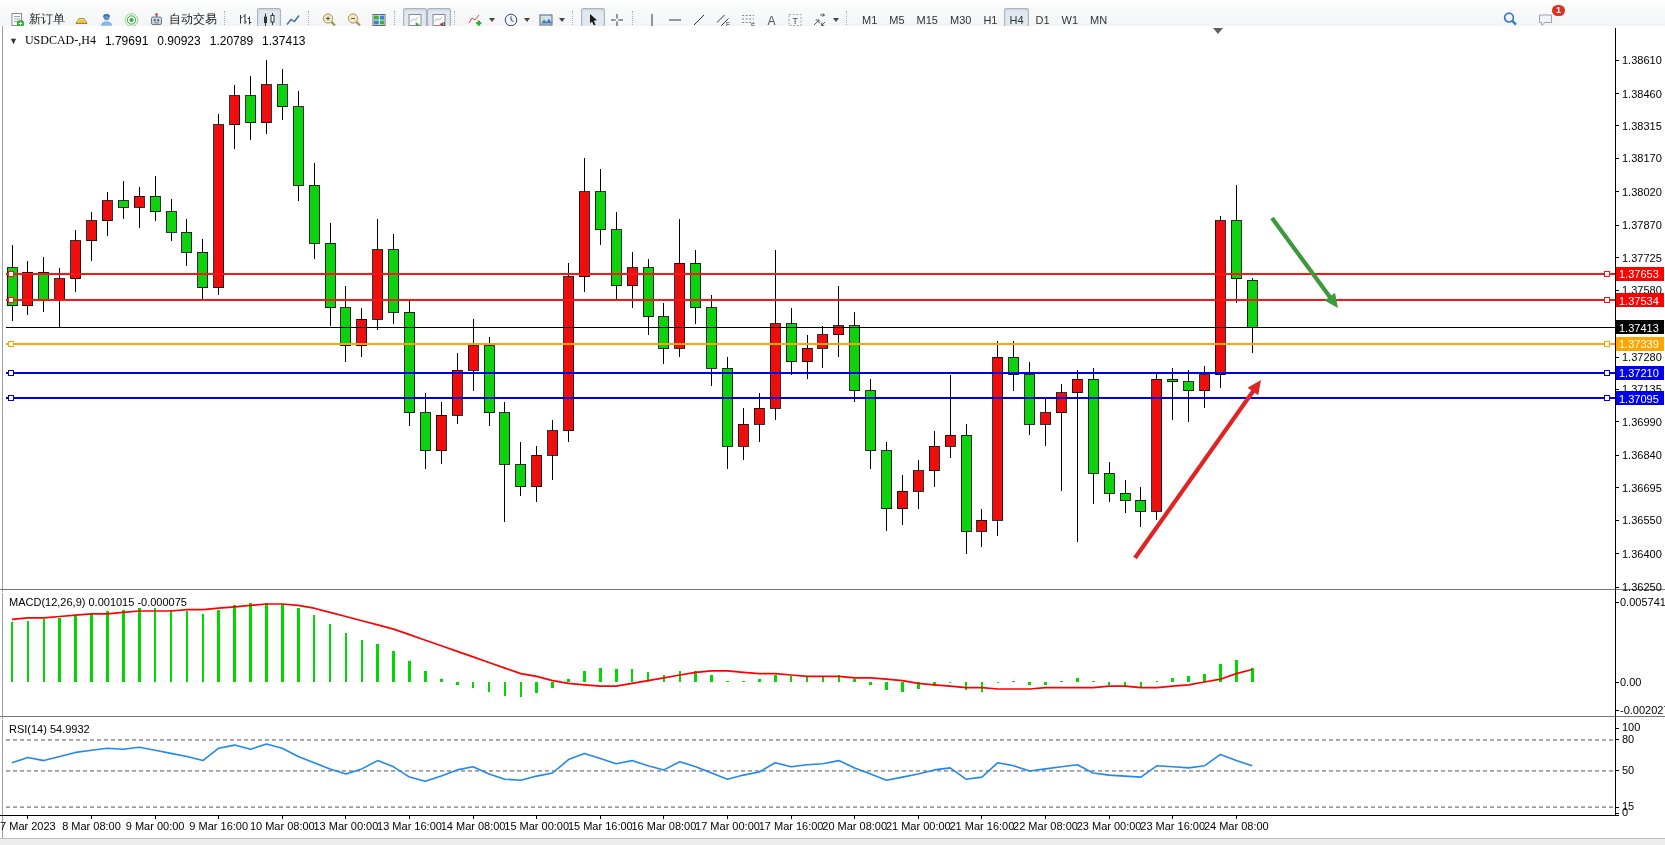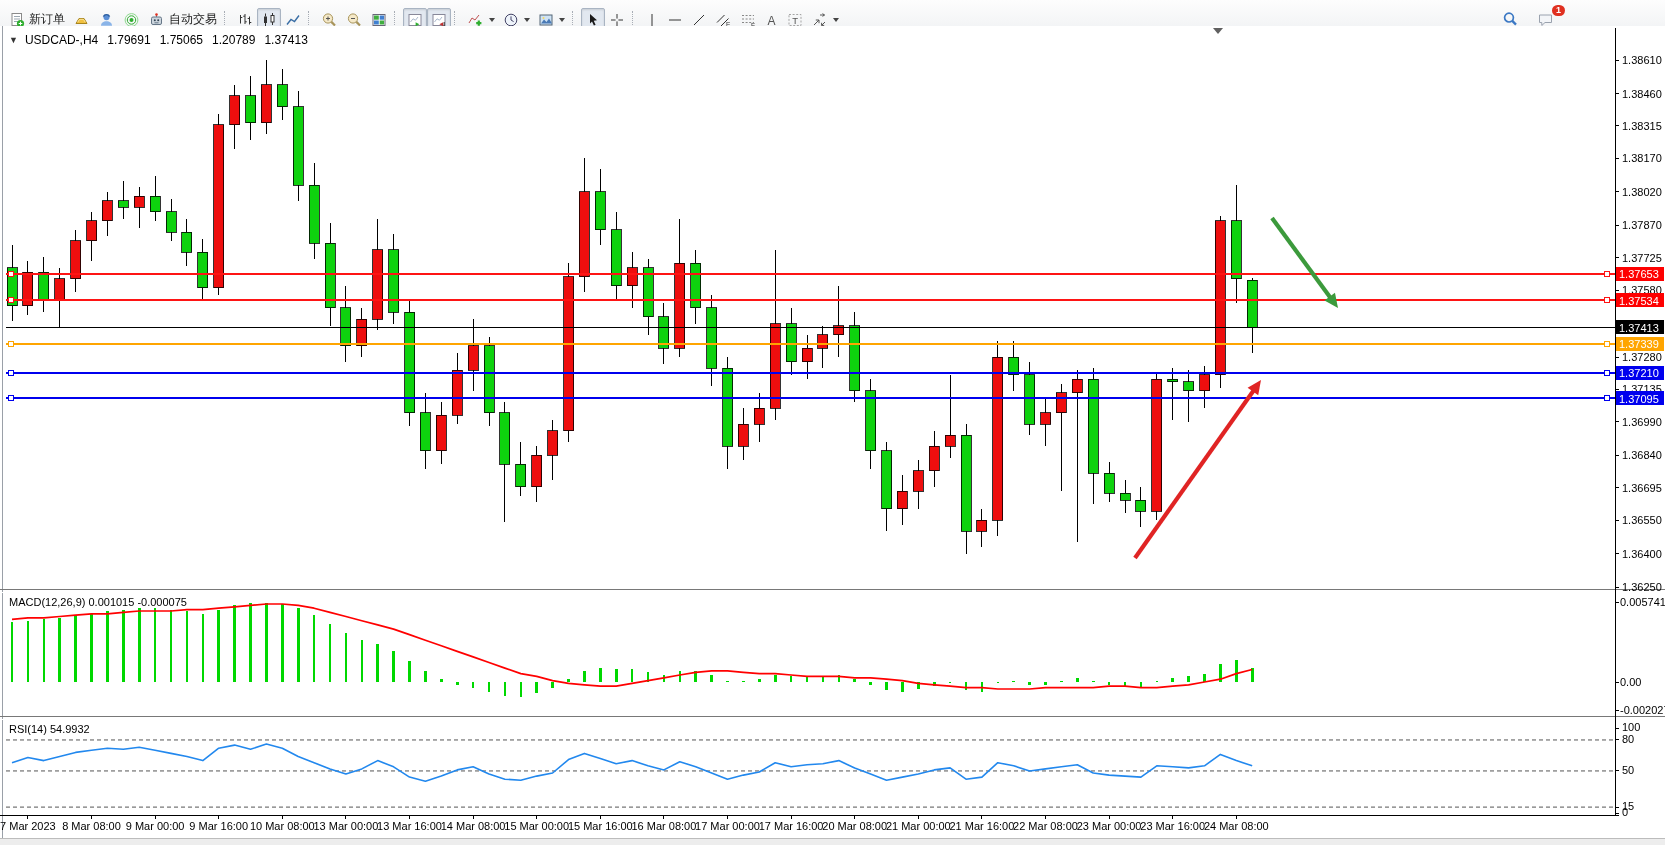--- a/index.html
+++ b/index.html
@@ -19,21 +19,21 @@
   #tf{display:flex;align-items:center;gap:2px;}
   #rightIcons{margin-left:auto;margin-right:104px;display:flex;align-items:center;gap:10px;}
   .badgewrap{position:relative;}
   .badge{position:absolute;top:-4px;right:-7px;background:#e03020;color:#fff;font-size:9px;line-height:11px;
     min-width:11px;height:11px;border-radius:6px;text-align:center;padding:0 1px;font-weight:bold;}
   
   #chartwrap{position:absolute;left:0;top:26px;width:1665px;height:819px;background:#fff;}
   #plot{position:absolute;left:0;top:0;}
   #title{position:absolute;left:9px;top:7px;font-size:12px;color:#000;display:flex;gap:9px;align-items:center;}
   #title .oct{font-size:9px;color:#333;margin-right:-2px;}
-  #title b{font-weight:normal;}
+  #title b{font-weight:normal;font-family:Liberation Serif, serif;}
 </style>
 </head>
 <body>
 
 <div id="toolbar">
   <div class="grp first">
     <div class="tb">
       <svg width="16" height="16">
           <rect x="3" y="1.5" width="9.5" height="12" fill="#fff" stroke="#8a8a8a"></rect>
           <path d="M5 4.5h6M5 7h6M5 9.5h4" stroke="#9aa6b0" fill="none"></path>
@@ -220,20 +220,31 @@
     <div class="tb">
       <svg width="17" height="16">
           <path d="M3 13 8 8M8 8H4.8M8 8v3.2" stroke="#555" fill="none"></path>
           <path d="M13 3 9.6 6.4M9.6 6.4h2.6M9.6 6.4V3.8" stroke="#555" fill="none" transform="translate(1,7)"></path>
           <path d="M9 3h4.5M13.5 3l-2-1.4M13.5 3l-2 1.4" stroke="#555" fill="none"></path>
         </svg>
       <span class="caret"></span>
     </div>
   </div>
 
+  <div class="grp" id="tf">
+      <div class="tb tflab">M1</div>
+      <div class="tb tflab">M5</div>
+      <div class="tb tflab">M15</div>
+      <div class="tb tflab">M30</div>
+      <div class="tb tflab">H1</div>
+      <div class="tb tflab pressed">H4</div>
+      <div class="tb tflab">D1</div>
+      <div class="tb tflab">W1</div>
+      <div class="tb tflab">MN</div>
+    </div>
 
   <div id="rightIcons">
     <div class="tb">
       <svg width="17" height="17">
           <circle cx="7" cy="6.6" r="4.4" fill="none" stroke="#3b78c4" stroke-width="1.7"></circle>
           <path d="M10.3 9.9 14 13.6" stroke="#3b78c4" stroke-width="2.3"></path>
         </svg>
     </div>
     <div class="tb badgewrap">
       <svg width="18" height="16">
@@ -622,17 +633,17 @@
       <text x="9" y="606" font-size="11" font-family="&quot;Liberation Sans&quot;,sans-serif" fill="#000">MACD(12,26,9) 0.001015 -0.000075</text>
       <text x="9" y="733" font-size="11" font-family="&quot;Liberation Sans&quot;,sans-serif" fill="#000">RSI(14) 54.9932</text>
       <polygon points="1213,28 1223,28 1218,34" fill="#606060"></polygon>
       <rect x="0" y="838" width="1665" height="7" fill="#ededed"></rect>
       <line x1="0" y1="838.5" x2="1665" y2="838.5" stroke="#bcbcbc" shape-rendering="crispEdges"></line>
     </svg>
   <div id="title">
     <span class="oct">▼</span>
     <b>USDCAD-,H4</b>
     <span>1.79691</span>
-    <span>1.75065</span>
+    <span>0.90923</span>
     <span>1.20789</span>
     <span>1.37413</span>
   </div>
 </div>
 
 </body></html>

